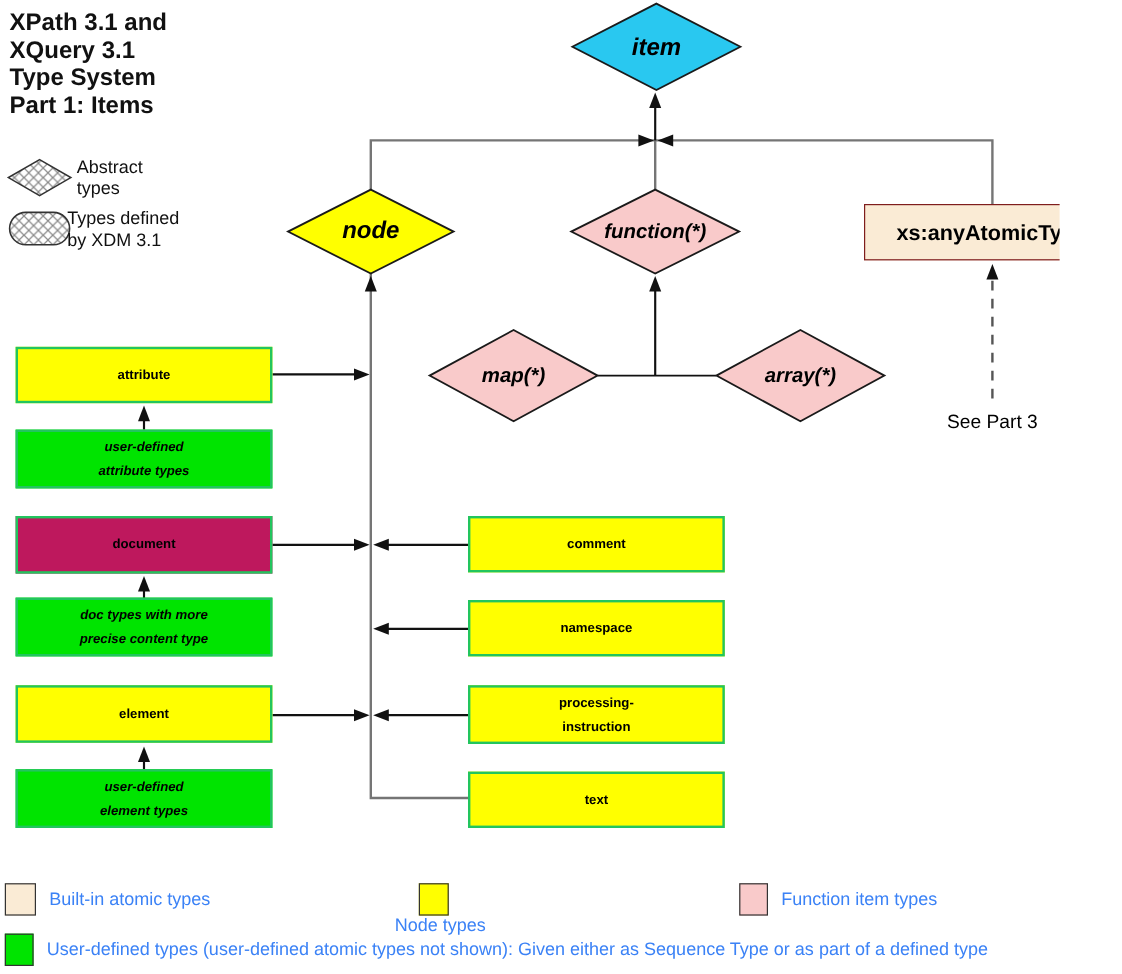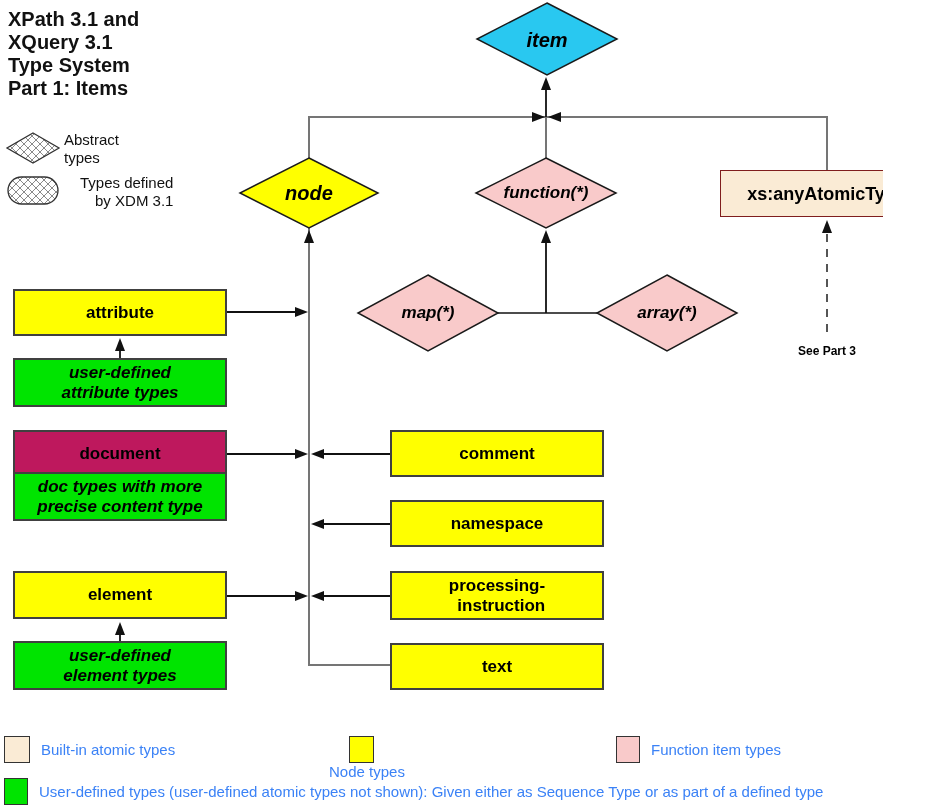--- a/index.html
+++ b/index.html
@@ -10,32 +10,32 @@
   #wires{position:absolute;left:0;top:0;width:935px;height:812px;}
   .abs{position:absolute;}
   .ml{white-space:pre-line;}
   .title{
     left:8px;top:8px;width:240px;
     font-size:20px;font-weight:bold;line-height:23px;color:#111;
   }
   .toplegend-label{font-size:15px;line-height:18px;color:#111;}
   .node-box{
     position:absolute;display:flex;align-items:center;justify-content:center;
-    text-align:center;font-weight:bold;font-size:17px;line-height:20px;
-    border:2px solid #404040;box-sizing:border-box;
+    text-align:center;font-weight:bold;font-size:11px;line-height:20px;
+    border:2px solid #22c55e;box-sizing:border-box;
   }
   .yellow-box{background:#ffff00;}
   .green-box{background:#00e400;font-style:italic;}
   .tan-box{background:#faebd5;border:1px solid #7f1d1d;font-size:18px;}
   .dlabel{
     position:absolute;transform:translate(-50%,-50%);
     font-weight:bold;text-align:center;white-space:nowrap;font-style:italic;
   }
   .fs20{font-size:20px;} .fs17{font-size:17px;}
-  .seepart{font-weight:bold;font-size:12px;text-align:center;}
+  .seepart{font-weight:normal;font-size:16px;text-align:center;}
   .bleg{position:absolute;display:flex;align-items:center;}
   .swatch{border:1px solid #333333;box-sizing:border-box;flex:none;}
   .bleg-label{font-size:15px;color:#3b82f6;margin-left:11px;white-space:nowrap;}
 </style>
 </head>
 <body>
 
 <div id="canvas">
 
   <svg id="wires" width="935" height="812" viewBox="0 0 935 812" xmlns="http://www.w3.org/2000/svg">
@@ -96,21 +96,21 @@
     <rect x="8" y="177" width="50" height="27" rx="13.5" ry="13.5" fill="url(#hatch)" stroke="#333333" stroke-width="1.3"></rect>
   </svg>
 
   <div class="abs title ml">XPath 3.1 and
 XQuery 3.1
 Type System
 Part 1: Items</div>
 
   <div class="abs toplegend-label ml" style="left:64px;top:131px;">Abstract
 types</div>
-  <div class="abs toplegend-label ml" style="left:80px;top:174px;text-align:right;">Types defined
+  <div class="abs toplegend-label ml" style="left:56px;top:174px;">Types defined
 by XDM 3.1</div>
 
   <div class="dlabel fs20" style="left:547px;top:40px;">item</div>
   <div class="dlabel fs20" style="left:309px;top:193px;">node</div>
   <div class="dlabel fs17" style="left:546px;top:193px;">function(*)</div>
   <div class="dlabel fs17" style="left:428px;top:313px;">map(*)</div>
   <div class="dlabel fs17" style="left:667px;top:313px;">array(*)</div>
 
   <div class="node-box tan-box" style="left: 720px; top: 170px; width: 213px; height: 47px; background-color: rgb(250, 235, 213);">
     <span>xs:anyAtomicType</span>
@@ -120,40 +120,40 @@
     <span>attribute</span>
   </div>
   <div class="node-box green-box ml" style="left: 13px; top: 358px; width: 214px; height: 49px; background-color: rgb(0, 228, 0);">
     <span class="ml">user-defined
 attribute types</span>
   </div>
 
   <div class="node-box yellow-box" style="left: 13px; top: 430px; width: 214px; height: 48px; background-color: #be185d;">
     <span>document</span>
   </div>
-  <div class="node-box green-box" style="left: 13px; top: 472px; width: 214px; height: 49px; background-color: rgb(0, 228, 0);">
+  <div class="node-box green-box" style="left: 13px; top: 498px; width: 214px; height: 49px; background-color: rgb(0, 228, 0);">
     <span class="ml">doc types with more
 precise content type</span>
   </div>
 
   <div class="node-box yellow-box" style="left: 13px; top: 571px; width: 214px; height: 48px; background-color: rgb(255, 255, 0);">
     <span>element</span>
   </div>
   <div class="node-box green-box" style="left: 13px; top: 641px; width: 214px; height: 49px; background-color: rgb(0, 228, 0);">
     <span class="ml">user-defined
 element types</span>
   </div>
 
   <div class="node-box yellow-box" style="left: 390px; top: 430px; width: 214px; height: 47px; background-color: rgb(255, 255, 0);">
     <span>comment</span>
   </div>
   <div class="node-box yellow-box" style="left: 390px; top: 500px; width: 214px; height: 47px; background-color: rgb(255, 255, 0);">
     <span>namespace</span>
   </div>
-  <div class="node-box yellow-box" style="left: 390px; top: 571px; width: 214px; height: 49px; background-color: rgb(255, 255, 0); text-align: right;">
+  <div class="node-box yellow-box" style="left: 390px; top: 571px; width: 214px; height: 49px; background-color: rgb(255, 255, 0);">
     <span class="ml">processing-
 instruction</span>
   </div>
   <div class="node-box yellow-box" style="left: 390px; top: 643px; width: 214px; height: 47px; background-color: rgb(255, 255, 0);">
     <span>text</span>
   </div>
 
   <div class="abs seepart" style="left:770px;top:344px;width:114px;">See Part 3</div>
 
   <div class="bleg" style="left:4px;top:736px;">

